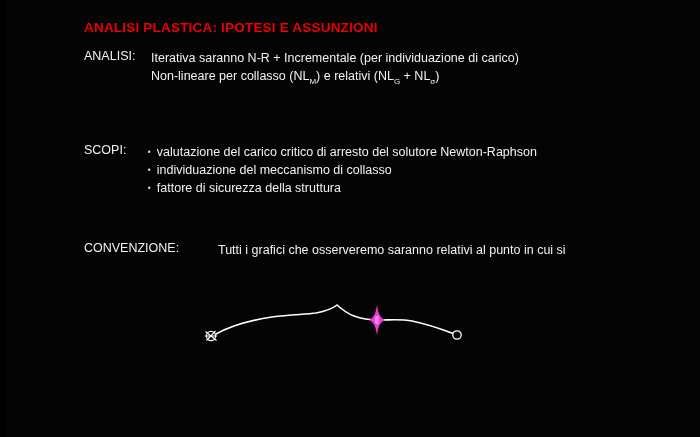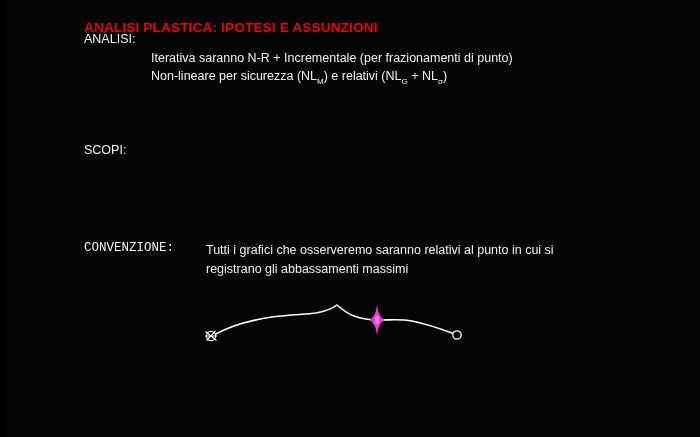--- a/index.html
+++ b/index.html
@@ -5,55 +5,57 @@
   html,body{margin:0;padding:0;background:#000;}
   .slide{
     position:relative;width:700px;height:437px;background:#040404;overflow:hidden;
     font-family:"Liberation Sans",sans-serif;color:#f2f2f2;font-size:12.5px;margin-left:6px;
   }
   .abs{position:absolute;}
   .title{
     left:78px;top:20px;font-size:13.5px;font-weight:bold;color:#ee0000;letter-spacing:.2px;
   }
   .sec-label{left:78px;font-weight:normal;}
-  .analisi-label{top:32px;}
+  .analisi-label{top:49px;}
   .analisi-body{left:145px;top:49px;line-height:18px;}
   .it{}
   sub{font-size:8px;line-height:0;}
   .scopi-label{top:143px;}
   .scopi-body{left:142px;top:143px;line-height:17.5px;}
   .bullet{font-size:8px;margin-right:6px;vertical-align:1.5px;}
-  .conv-label{top:241px;font-family:Liberation Mono, monospace;}
-  .conv-body{left:200px;top:241px;line-height:18.5px;}
+  .conv-label{top:241px;}
+  .conv-body{left:212px;top:241px;line-height:18.5px;text-align:right;}
   .diagram{left:188px;top:290px;}
 </style>
 </head>
 <body>
 
 <div class="slide">
 
   <div class="abs title">ANALISI PLASTICA: IPOTESI E ASSUNZIONI</div>
 
   <div class="abs sec-label analisi-label">ANALISI:</div>
   <div class="abs analisi-body">
     <div><span class="it">Iterativa</span>
       <span>saranno N-R +</span>
       <span class="it">Incrementale</span>
-      <span>(per frazionamenti di punto)</span></div>
-    <div><span>Non-lineare per sicurezza (NL</span><sub>M</sub><span>) e relativi (NL</span><sub>G</sub><span> + NL</span><sub>σ</sub><span>)</span></div>
+      <span>(per individuazione di carico)</span></div>
+    <div><span>Non-lineare per collasso (NL</span><sub>M</sub><span>) e relativi (NL</span><sub>G</sub><span> + NL</span><sub>σ</sub><span>)</span></div>
   </div>
 
   <div class="abs sec-label scopi-label">SCOPI:</div>
   <div class="abs scopi-body">
+    <div><span class="bullet">▪</span><span>valutazione del carico critico di arresto del solutore Newton-Raphson</span></div>
+    <div><span class="bullet">▪</span><span>individuazione del meccanismo di collasso</span></div>
+    <div><span class="bullet">▪</span><span>fattore di sicurezza della struttura</span></div>
   </div>
 
   <div class="abs sec-label conv-label">CONVENZIONE:</div>
   <div class="abs conv-body">
     <div>Tutti i grafici che osserveremo saranno relativi al punto in cui si</div>
-    <div>registrano gli abbassamenti massimi</div>
   </div>
 
   <svg class="abs diagram" width="290" height="64" viewBox="0 0 290 64">
 
     <path d="M 22 44
              C 40 34, 58 30, 78 27
              C 98 24.5, 112 24.5, 122 23
              C 130 21.5, 138 19, 143 15
              C 148 19.5, 152 23, 160 26
              C 168 29, 176 30, 185 30

